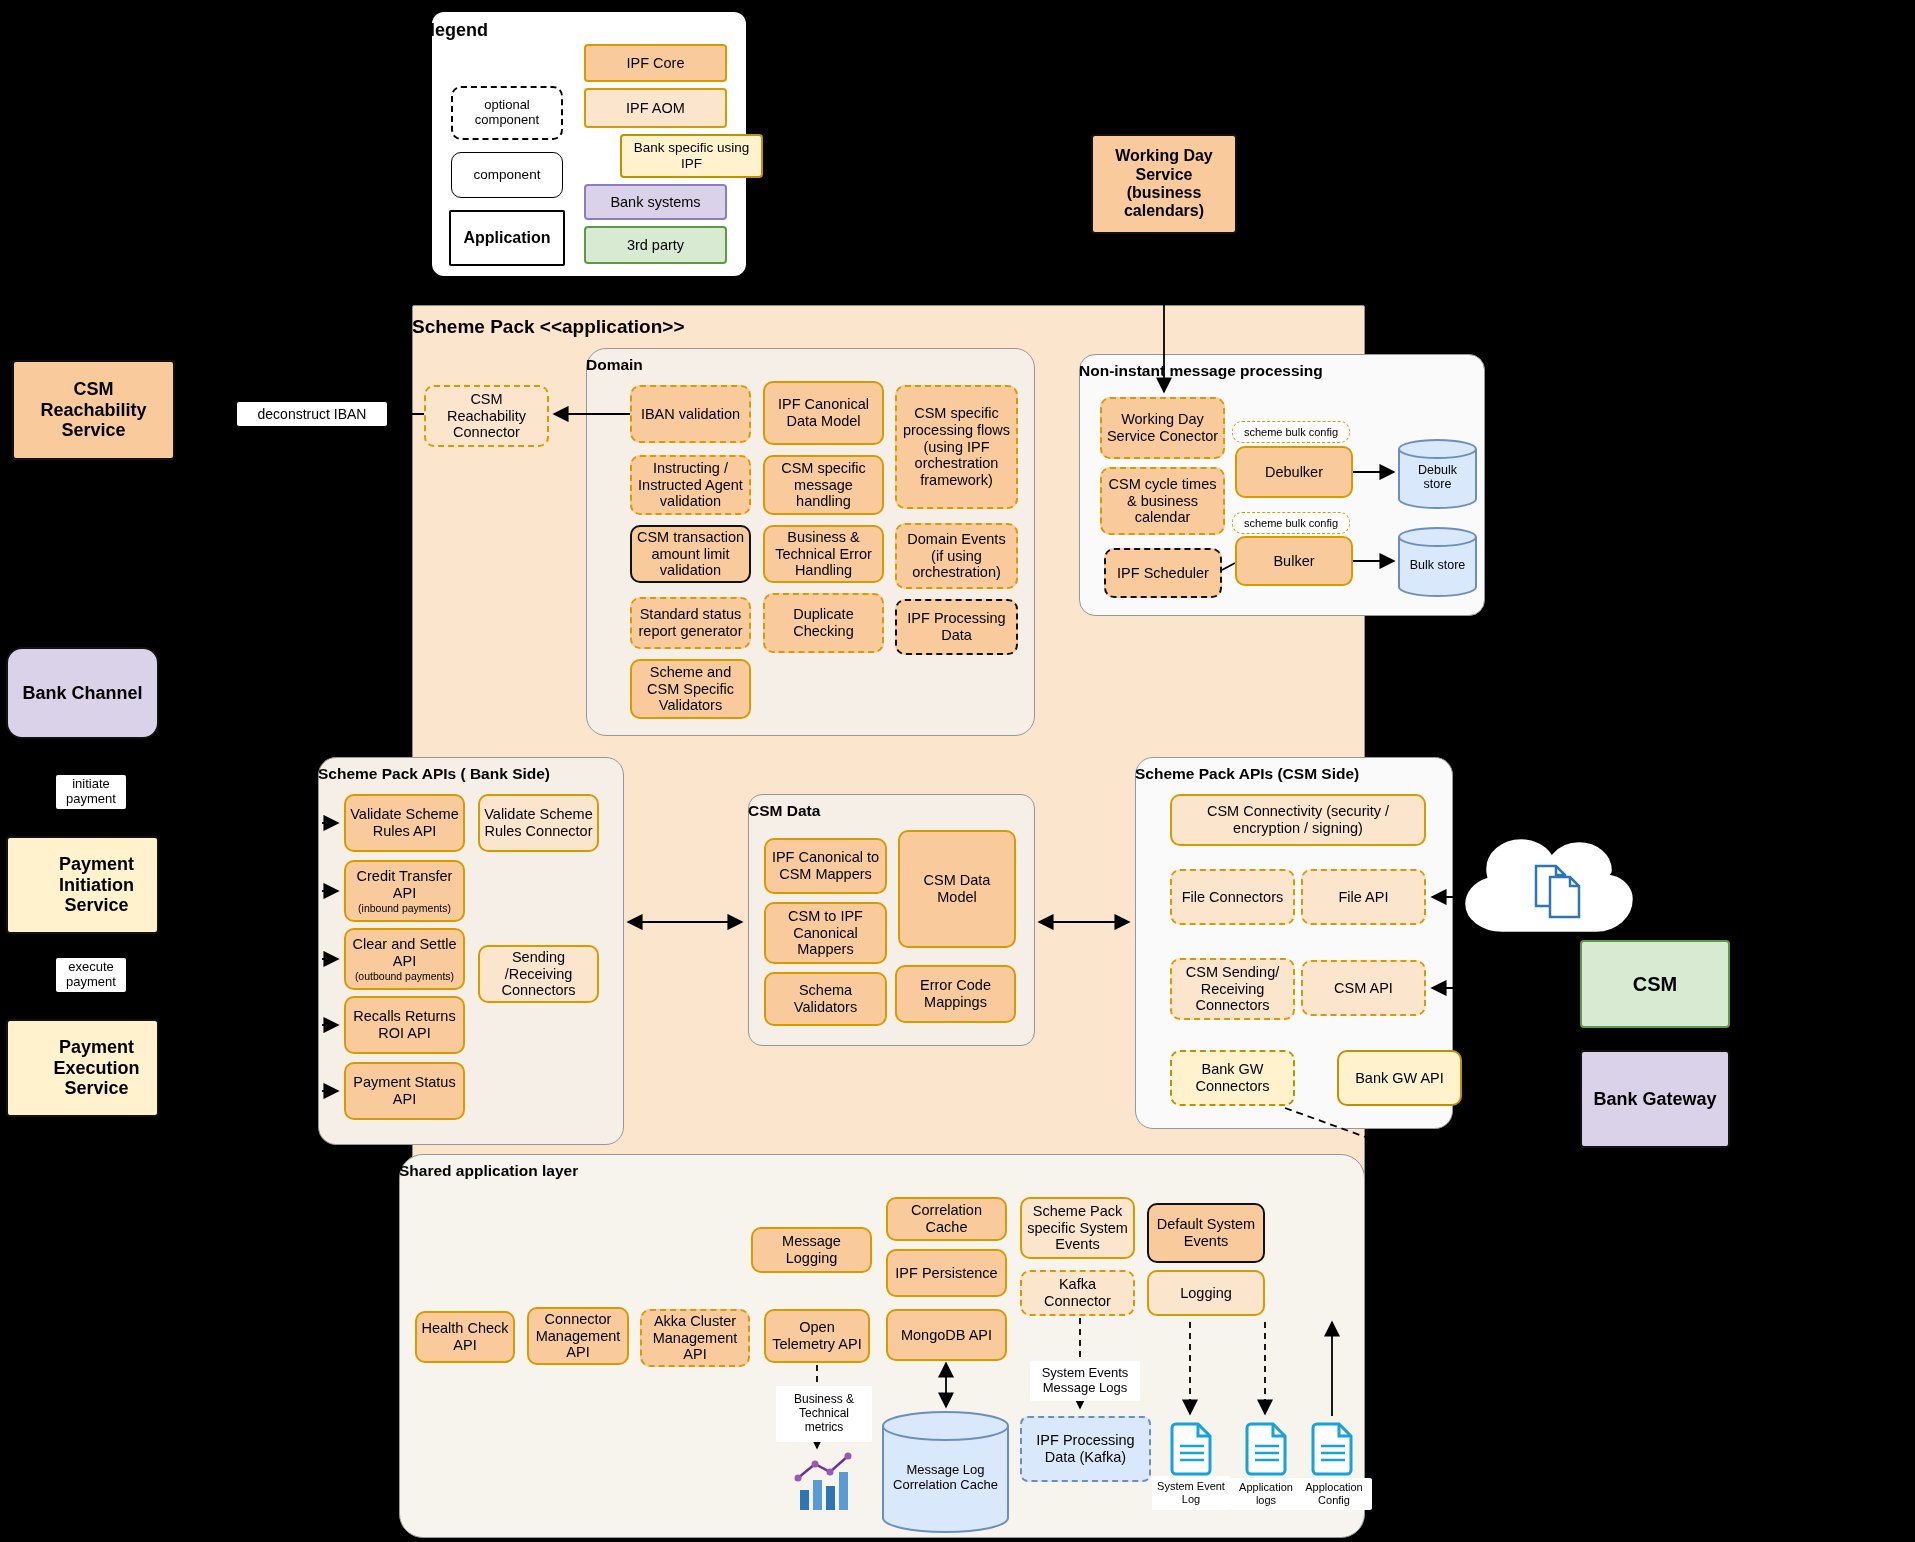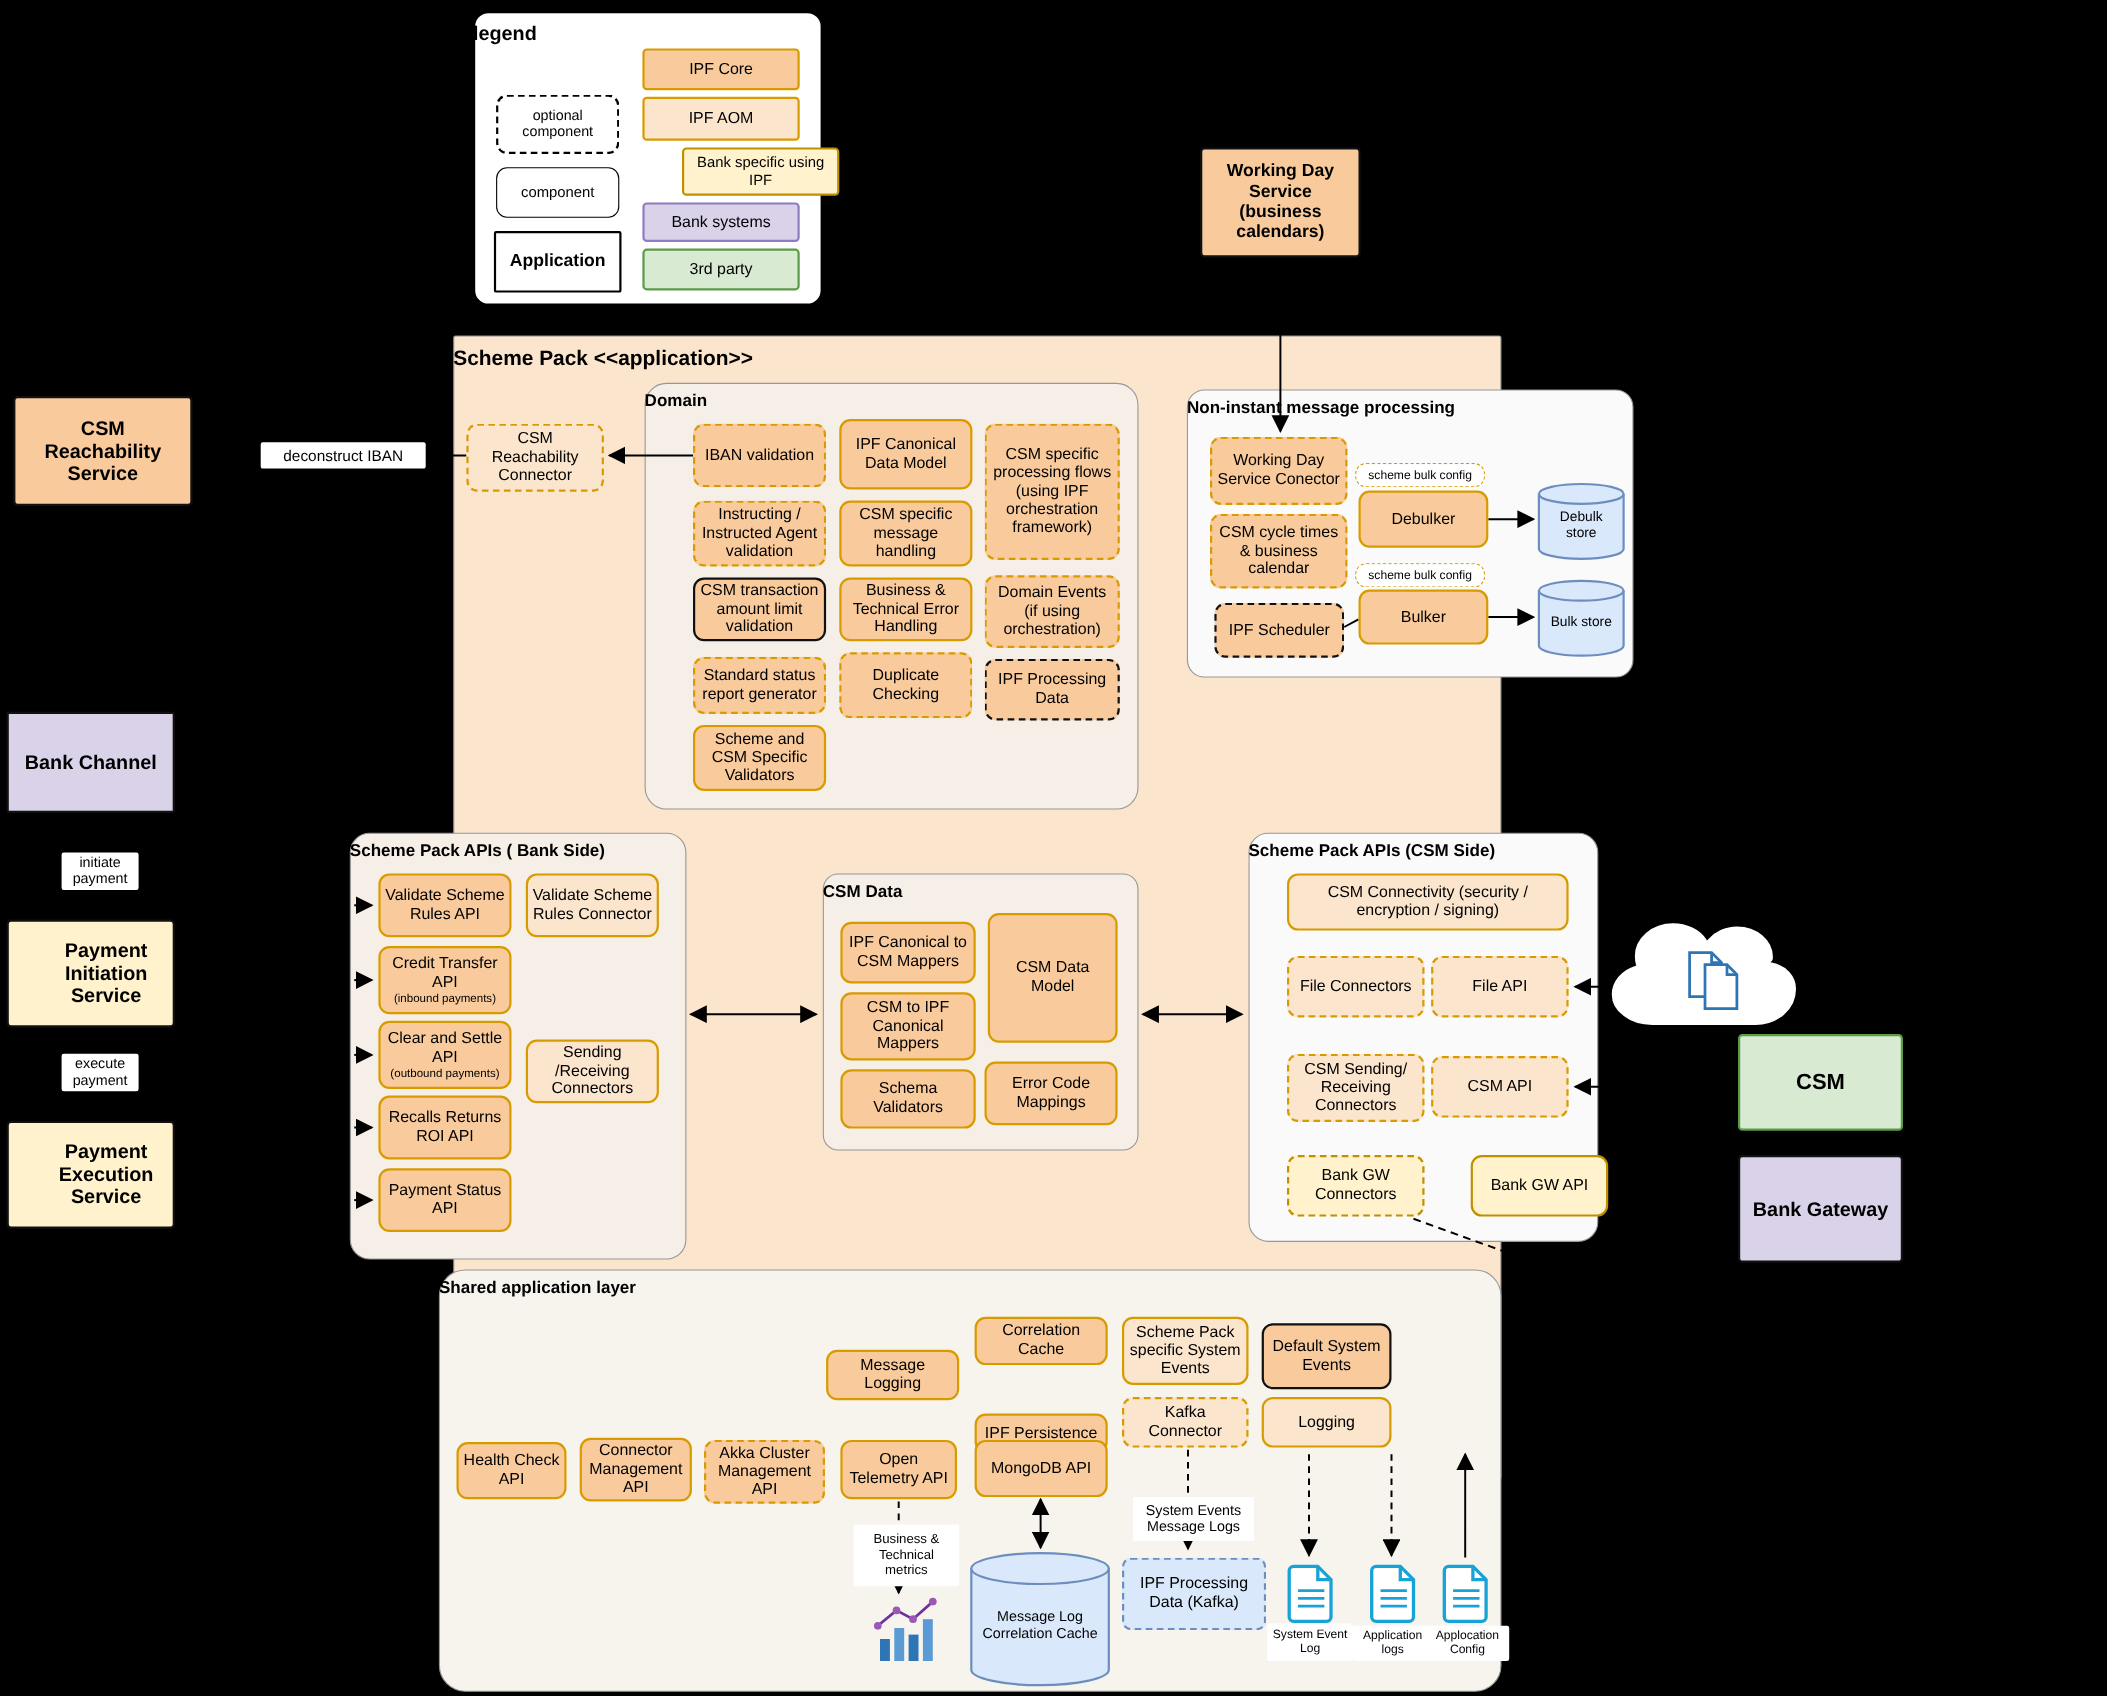--- a/index.html
+++ b/index.html
@@ -154,21 +154,21 @@
   <div class="node bold" style="left:449px;top:210px;width:116px;height:56px;border:2.5px solid #000;border-radius:2px;font-size:16px;background:#fff">Application</div>
   <div class="node core" style="left:584px;top:44px;width:143px;height:38px;border-radius:4px">IPF Core</div>
   <div class="node aom" style="left:584px;top:88px;width:143px;height:40px;border-radius:4px">IPF AOM</div>
   <div class="node bankspec" style="left:584px;top:134px;width:143px;height:44px;border-radius:4px;font-size:13.5px">Bank specific using IPF</div>
   <div class="node purple" style="left:584px;top:184px;width:143px;height:36px;border-radius:4px">Bank systems</div>
   <div class="node green" style="left:584px;top:226px;width:143px;height:38px;border-radius:4px;font-weight:normal">3rd party</div>
 
   <div class="node core-blk bold" style="left:1091px;top:134px;width:146px;height:100px;border-radius:4px;font-size:16px">Working Day Service (business calendars)</div>
   <div class="node core-blk bold" style="left:12px;top:360px;width:163px;height:100px;border-radius:4px;font-size:18px">CSM Reachability Service</div>
   <div class="node chip" style="left:237px;top:402px;width:150px;height:24px;font-size:14px">deconstruct IBAN</div>
-  <div class="node purple-blk bold" style="left:6px;top:647px;width:153px;height:92px;border-radius:2px;font-size:18px">Bank Channel</div>
+  <div class="node purple-blk bold" style="left:6px;top:647px;width:153px;height:92px;border-radius:16px;font-size:18px">Bank Channel</div>
   <div class="node chip" style="left:56px;top:775px;width:70px;height:34px">initiate payment</div>
   <div class="node bankspec-blk bold" style="left:6px;top:836px;width:153px;height:98px;border-radius:4px;font-size:18px">Payment Initiation Service</div>
   <div class="node chip" style="left:56px;top:958px;width:70px;height:34px">execute payment</div>
   <div class="node bankspec-blk bold" style="left:6px;top:1019px;width:153px;height:98px;border-radius:4px;font-size:18px">Payment Execution Service</div>
 
   <div class="gtitle" style="left:412px;top:316px;width:953px;font-size:19px">Scheme Pack &lt;&lt;application&gt;&gt;</div>
 
   <div class="gtitle" style="left:586px;top:356px;width:449px">Domain</div>
   <div class="node aom-d" style="left:424px;top:385px;width:125px;height:62px">CSM Reachability Connector</div>
   <div class="node core-d" style="left:630px;top:385px;width:121px;height:58px">IBAN validation</div>
@@ -224,21 +224,21 @@
   <div class="node aom-d" style="left:1170px;top:958px;width:125px;height:62px">CSM Sending/ Receiving Connectors</div>
   <div class="node aom-d" style="left:1301px;top:960px;width:125px;height:56px">CSM API</div>
   <div class="node bankspec-d" style="left:1170px;top:1050px;width:125px;height:56px">Bank GW Connectors</div>
   <div class="node bankspec" style="left:1301px;top:1050px;width:125px;height:56px">Bank GW API</div>
 
   <div class="gtitle" style="left:399px;top:1162px;width:966px">Shared application layer</div>
   <div class="node core" style="left:751px;top:1227px;width:121px;height:46px">Message Logging</div>
   <div class="node core" style="left:886px;top:1197px;width:121px;height:44px">Correlation Cache</div>
   <div class="node aom" style="left:1020px;top:1197px;width:115px;height:62px">Scheme Pack specific System Events</div>
   <div class="node core-blk" style="left:1147px;top:1203px;width:118px;height:60px">Default System Events</div>
-  <div class="node core" style="left:886px;top:1285px;width:121px;height:36px">IPF Persistence</div>
+  <div class="node core" style="left:886px;top:1249px;width:121px;height:48px">IPF Persistence</div>
   <div class="node aom-d" style="left:1020px;top:1270px;width:115px;height:46px">Kafka Connector</div>
   <div class="node aom" style="left:1147px;top:1270px;width:118px;height:46px">Logging</div>
   <div class="node core" style="left:415px;top:1311px;width:100px;height:52px">Health Check API</div>
   <div class="node core" style="left:527px;top:1307px;width:102px;height:58px">Connector Management API</div>
   <div class="node core-d" style="left:640px;top:1309px;width:110px;height:58px">Akka Cluster Management API</div>
   <div class="node core" style="left:764px;top:1309px;width:106px;height:54px">Open Telemetry API</div>
   <div class="node core" style="left:886px;top:1309px;width:121px;height:52px">MongoDB API</div>
   <div class="node chip" style="left:776px;top:1386px;width:96px;height:56px;font-size:12px">Business &amp; Technical metrics</div>
   <div class="node cyl-label" style="left:883px;top:1442px;width:125px;height:72px;font-size:13px">Message Log Correlation Cache</div>
   <div class="node store-d" style="left:1020px;top:1416px;width:131px;height:66px">IPF Processing Data (Kafka)</div>

